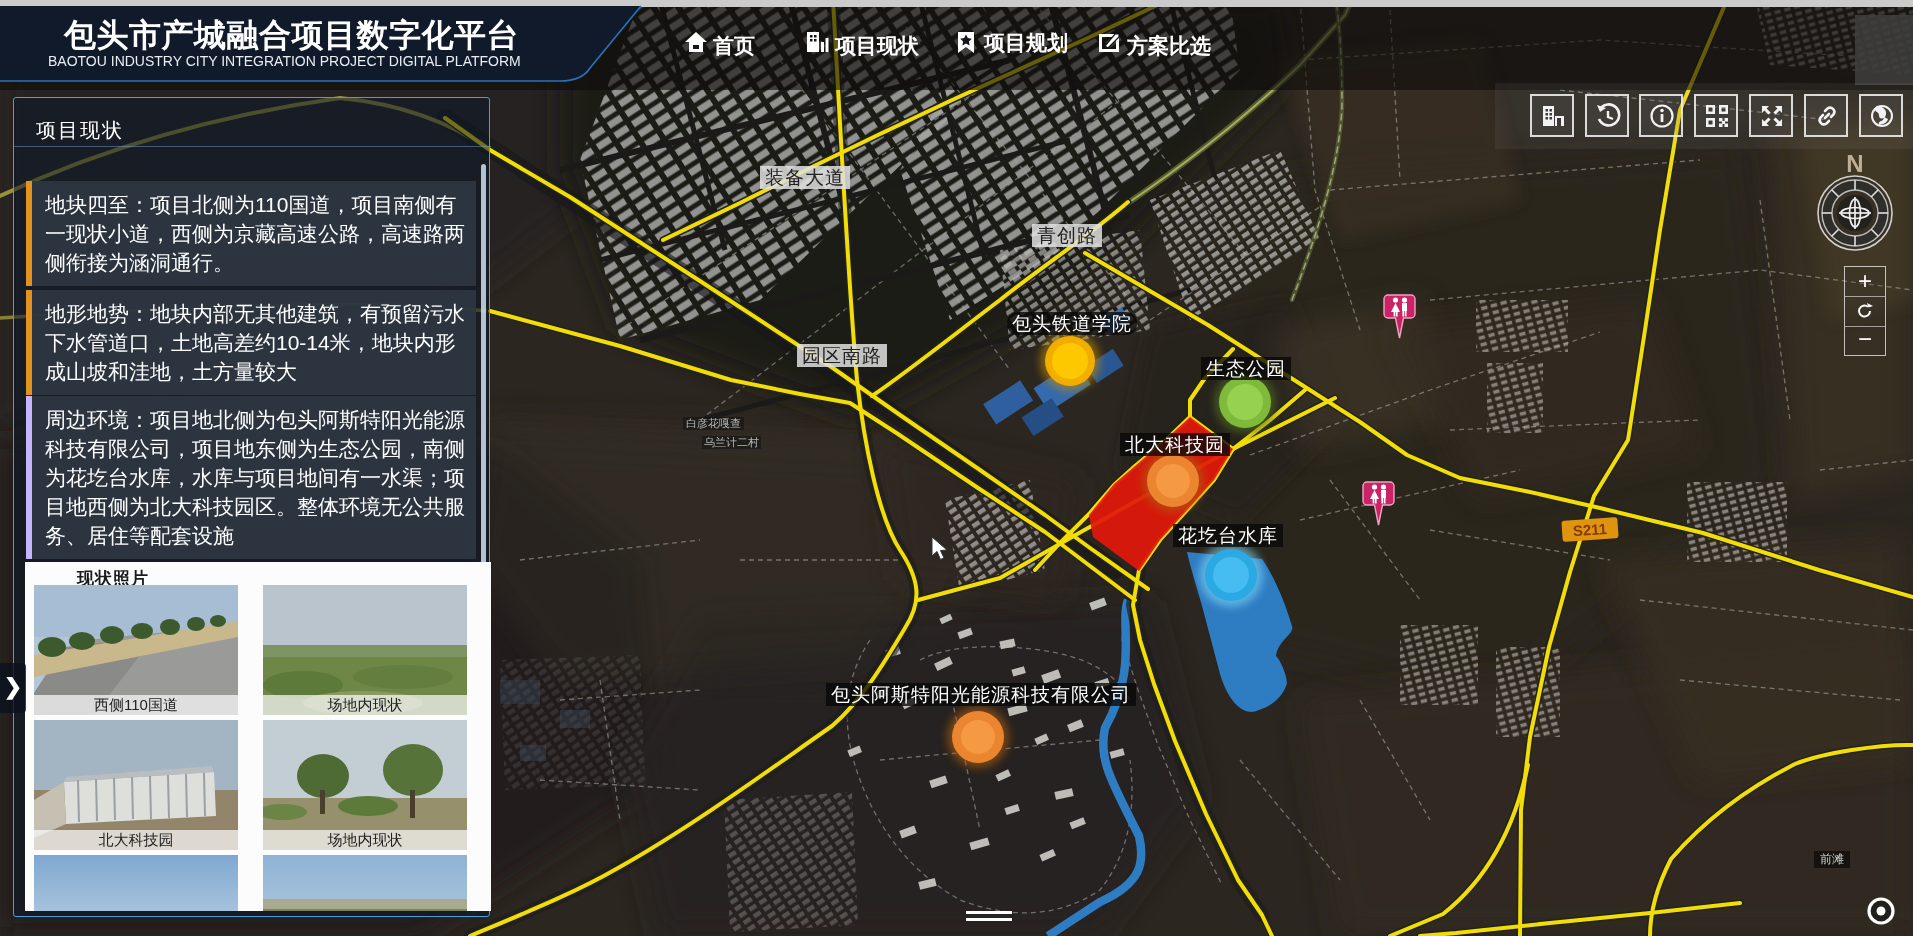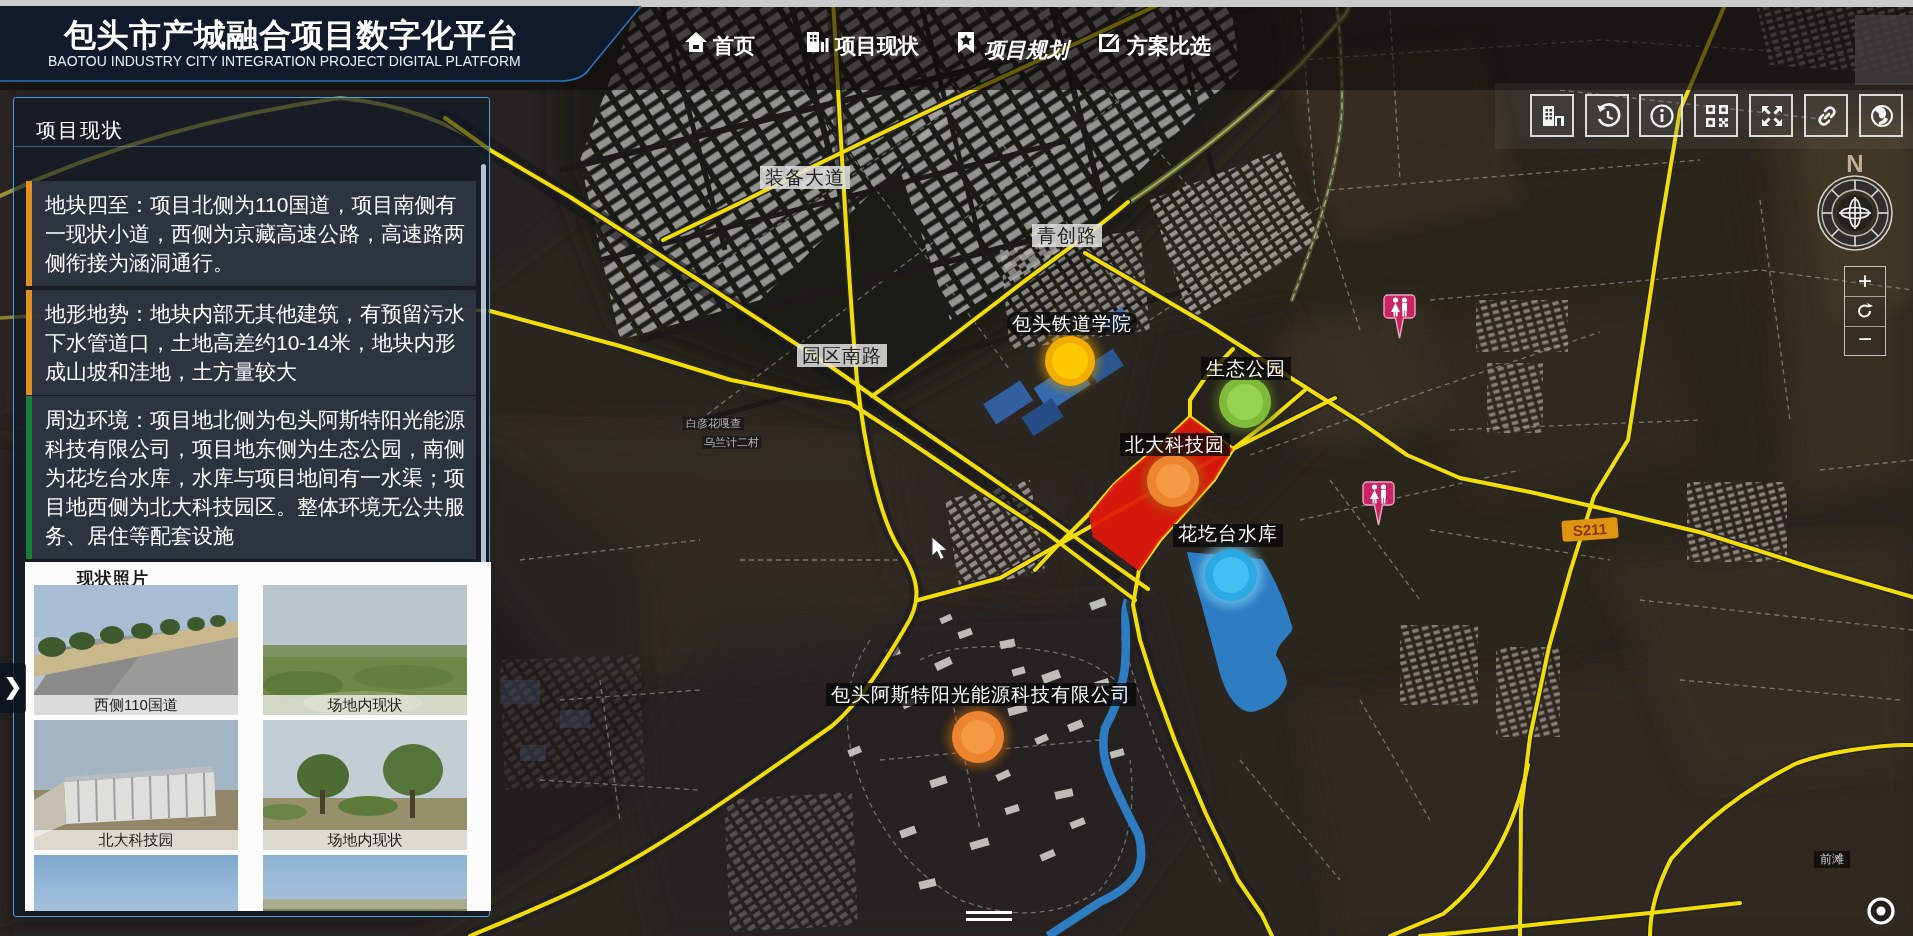--- a/index.html
+++ b/index.html
@@ -348,21 +348,21 @@
         <rect x="20.5" y="8" width="3" height="14" fill="#fff"></rect>
       </svg>
 
     <div style="position:absolute;left:835px;top:32px;">项目现状</div>
 
     <svg width="24" height="24" viewBox="0 0 24 24" style="position:absolute;left:954px;top:30px;">
         <path d="M4,2 L20,2 L20,23 L12,17 L4,23 Z" fill="#fff"></path>
         <path d="M12,4.5 l1.8,3.6 4,.6 -2.9,2.8 .7,4 -3.6,-1.9 -3.6,1.9 .7,-4 -2.9,-2.8 4,-.6 Z" fill="#15151a"></path>
       </svg>
 
-    <div style="position:absolute;left:984px;top:36px;font-style:italic;">项目规划</div>
+    <div style="position:absolute;left:984px;top:29px;">项目规划</div>
 
     <svg width="24" height="24" viewBox="0 0 24 24" style="position:absolute;left:1097px;top:30px;">
         <path d="M2,4 L22,4 L22,22 L2,22 Z M5,7 L5,19 L19,19 L19,7 Z" fill="#fff" fill-rule="evenodd"></path>
         <path d="M8,16 L18,4 L22,4 L22,7 L11,18 Z" fill="#fff" stroke="#15151a" stroke-width="1.2"></path>
       </svg>
 
     <div style="position:absolute;left:1127px;top:32px;text-align:center;">方案比选</div>
   </div>
 
   <div id="panel" style="position:absolute;left:13px;top:97px;width:477px;height:820px;background:rgba(13,24,40,.55);border:1px solid #4a9fd8;border-radius:3px;">
@@ -370,21 +370,21 @@
     <div style="position:absolute;left:22px;top:19px;color:#fff;font-size:20px;letter-spacing:2px;">项目现状</div>
 
     <div style="position:absolute;left:0;top:48px;width:477px;height:1px;background:rgba(120,170,220,.45);"></div>
 
     <div style="position:absolute;right:3px;top:66px;width:5px;height:655px;background:#cfe2f2;border-radius:3px;opacity:.85;"></div>
 
     <div style="position:absolute;left:12px;top:83px;width:450px;background:rgba(46,54,66,.92);border-left:6px solid #e2921e;padding:9px 9px 9px 13px;color:#fff;font-size:21px;line-height:29px;">地块四至：项目北侧为110国道，项目南侧有一现状小道，西侧为京藏高速公路，高速路两侧衔接为涵洞通行。</div>
 
     <div style="position:absolute;left:12px;top:192px;width:450px;background:rgba(46,54,66,.92);border-left:6px solid #e2921e;padding:9px 9px 9px 13px;color:#fff;font-size:21px;line-height:29px;">地形地势：地块内部无其他建筑，有预留污水下水管道口，土地高差约10-14米，地块内形成山坡和洼地，土方量较大</div>
 
-    <div style="position:absolute;left:12px;top:298px;width:450px;background:rgba(46,54,66,.92);border-left:6px solid #15803d;padding:9px 9px 9px 13px;color:#fff;font-size:21px;line-height:29px;">周边环境：项目地北侧为包头阿斯特阳光能源科技有限公司，项目地东侧为生态公园，南侧为花圪台水库，水库与项目地间有一水渠；项目地西侧为北大科技园区。整体环境无公共服务、居住等配套设施</div>
+    <div style="position:absolute;left:12px;top:298px;width:450px;background:rgba(46,54,66,.92);border-left:6px solid #c4b5fd;padding:9px 9px 9px 13px;color:#fff;font-size:21px;line-height:29px;">周边环境：项目地北侧为包头阿斯特阳光能源科技有限公司，项目地东侧为生态公园，南侧为花圪台水库，水库与项目地间有一水渠；项目地西侧为北大科技园区。整体环境无公共服务、居住等配套设施</div>
 
     <div id="photocard" style="position:absolute;left:11px;top:464px;width:466px;height:349px;background:#fcfcfc;">
 
       <div style="position:absolute;left:52px;top:5px;color:#1a1a1a;font-size:17px;font-weight:bold;letter-spacing:1px;">现状照片</div>
 
       <div class="ph" style="position:absolute;left:9px;top:23px;width:204px;height:130px;">
         <svg width="204" height="130">
             <rect width="204" height="130" fill="#b4c5d6"></rect>
             <rect y="0" width="204" height="52" fill="#a6bdd3"></rect>
             <polygon points="0,130 40,56 204,40 204,130" fill="#9a9b99"></polygon>
@@ -603,21 +603,21 @@
     <div class="maplabel light" style="left:1032px;top:224px;">青创路</div>
 
     <div class="maplabel light" style="left:797px;top:344px;">园区南路</div>
 
     <div class="maplabel" style="left:1007px;top:312px;border-radius:11px;">包头铁道学院</div>
 
     <div class="maplabel" style="left:1201px;top:357px;text-align:center;">生态公园</div>
 
     <div class="maplabel" style="left:1120px;top:433px;">北大科技园</div>
 
-    <div class="maplabel" style="left:1173px;top:524px;font-family:Liberation Mono, monospace;">花圪台水库</div>
+    <div class="maplabel" style="left:1173px;top:524px;">花圪台水库</div>
 
     <div class="maplabel" style="left:826px;top:683px;">包头阿斯特阳光能源科技有限公司</div>
 
     <div style="position:absolute;left:683px;top:417px;background:rgba(20,20,20,.6);color:#b9b9b9;font-size:11px;line-height:13px;padding:0 3px;">白彦花嘎查</div>
 
     <div style="position:absolute;left:702px;top:436px;background:rgba(20,20,20,.6);color:#b9b9b9;font-size:11px;line-height:13px;padding:0 2px;">乌兰计二村</div>
 
     <div style="position:absolute;left:1562px;top:519px;width:56px;height:21px;background:#df9410;color:#8a3a00;font-size:15px;font-weight:bold;text-align:center;line-height:21px;border-radius:3px;transform:rotate(-4deg);">S211</div>
 
     <div style="position:absolute;left:1814px;top:851px;background:rgba(0,0,0,.55);color:#cfcfcf;font-size:12px;padding:0 6px;">前滩</div>

